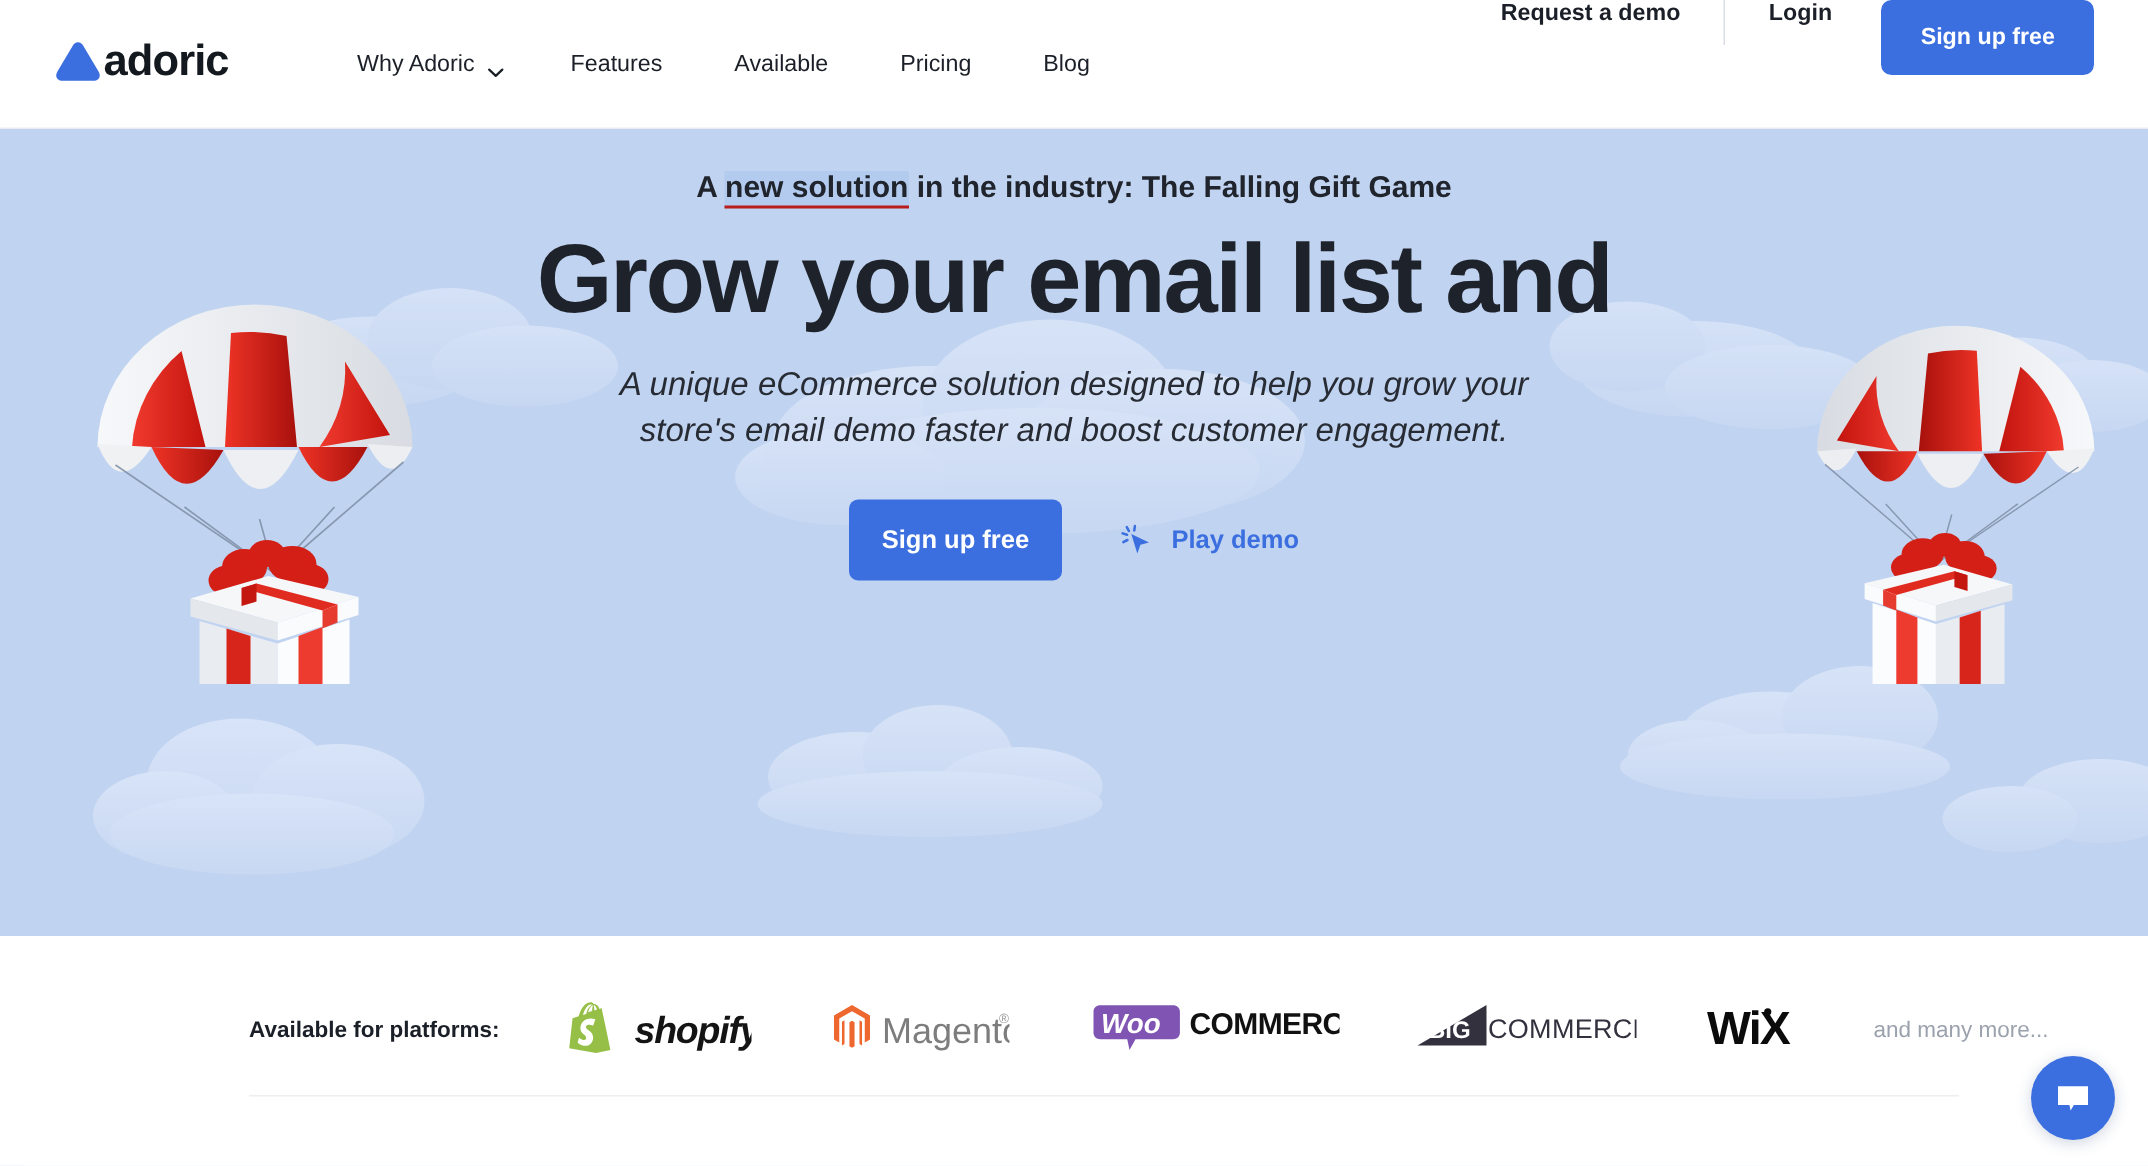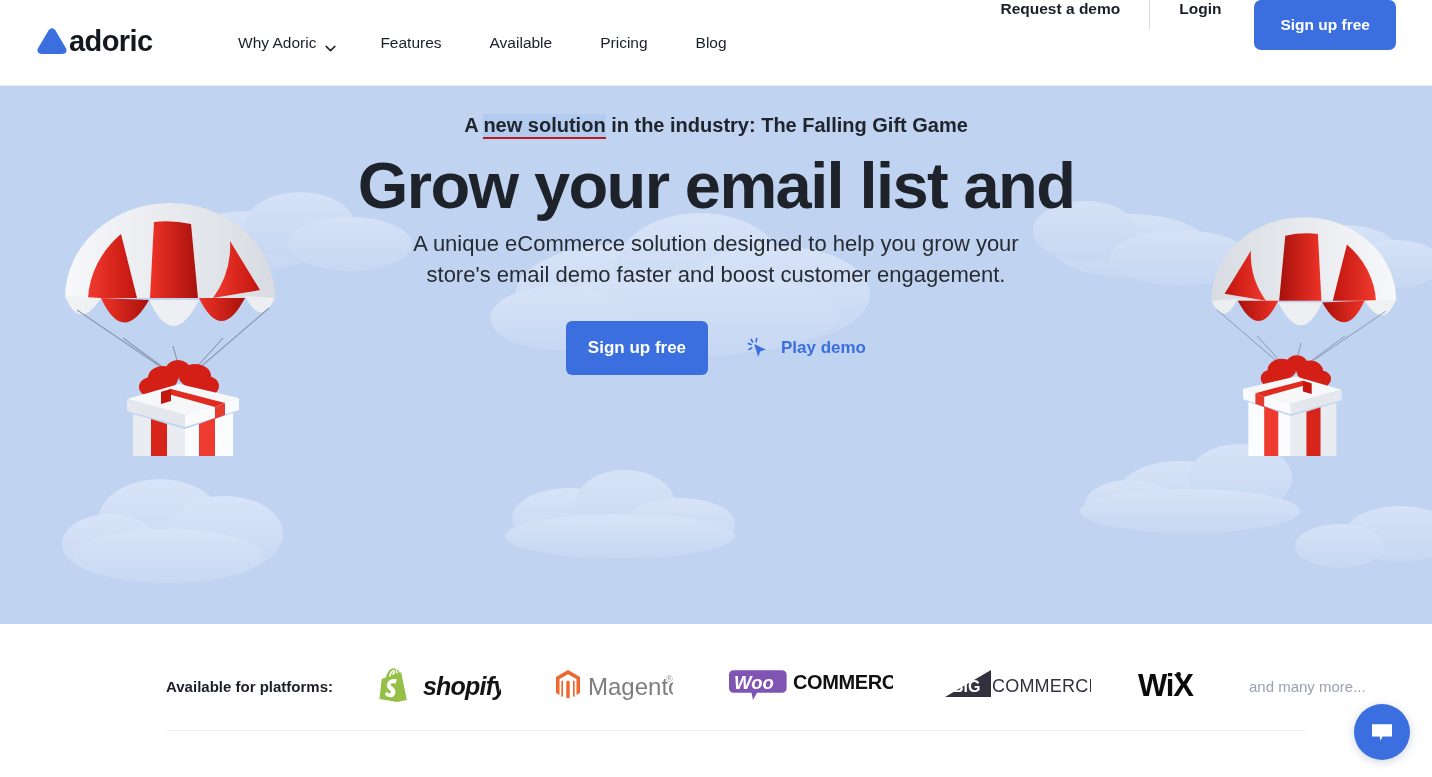--- a/index.html
+++ b/index.html
@@ -93,23 +93,24 @@
     background: #b3cbee;
     border-bottom: 2px solid #b91c1c;
     padding-bottom: 1px;
   }
   .hero-h1 {
     margin-top: 14px;
     font-size: 65px; font-weight: 700; color: #1e222a;
     line-height: 1.06; letter-spacing: -1.6px;
   }
   .hero-sub {
-    margin-top: 8px;
+    margin-top: 20px;
     font-size: 22px; color: #272b33; line-height: 1.4;
     font-weight: 400;
+    font-style: italic;
   }
   .hero-cta {
     margin-top: 31px;
     display: flex; align-items: center; justify-content: center;
     gap: 0;
   }
   .btn-signup-hero {
     background: #3b6fe0; color: #fff;
     font-size: 17px; font-weight: 700;
     border: none; border-radius: 6px;

